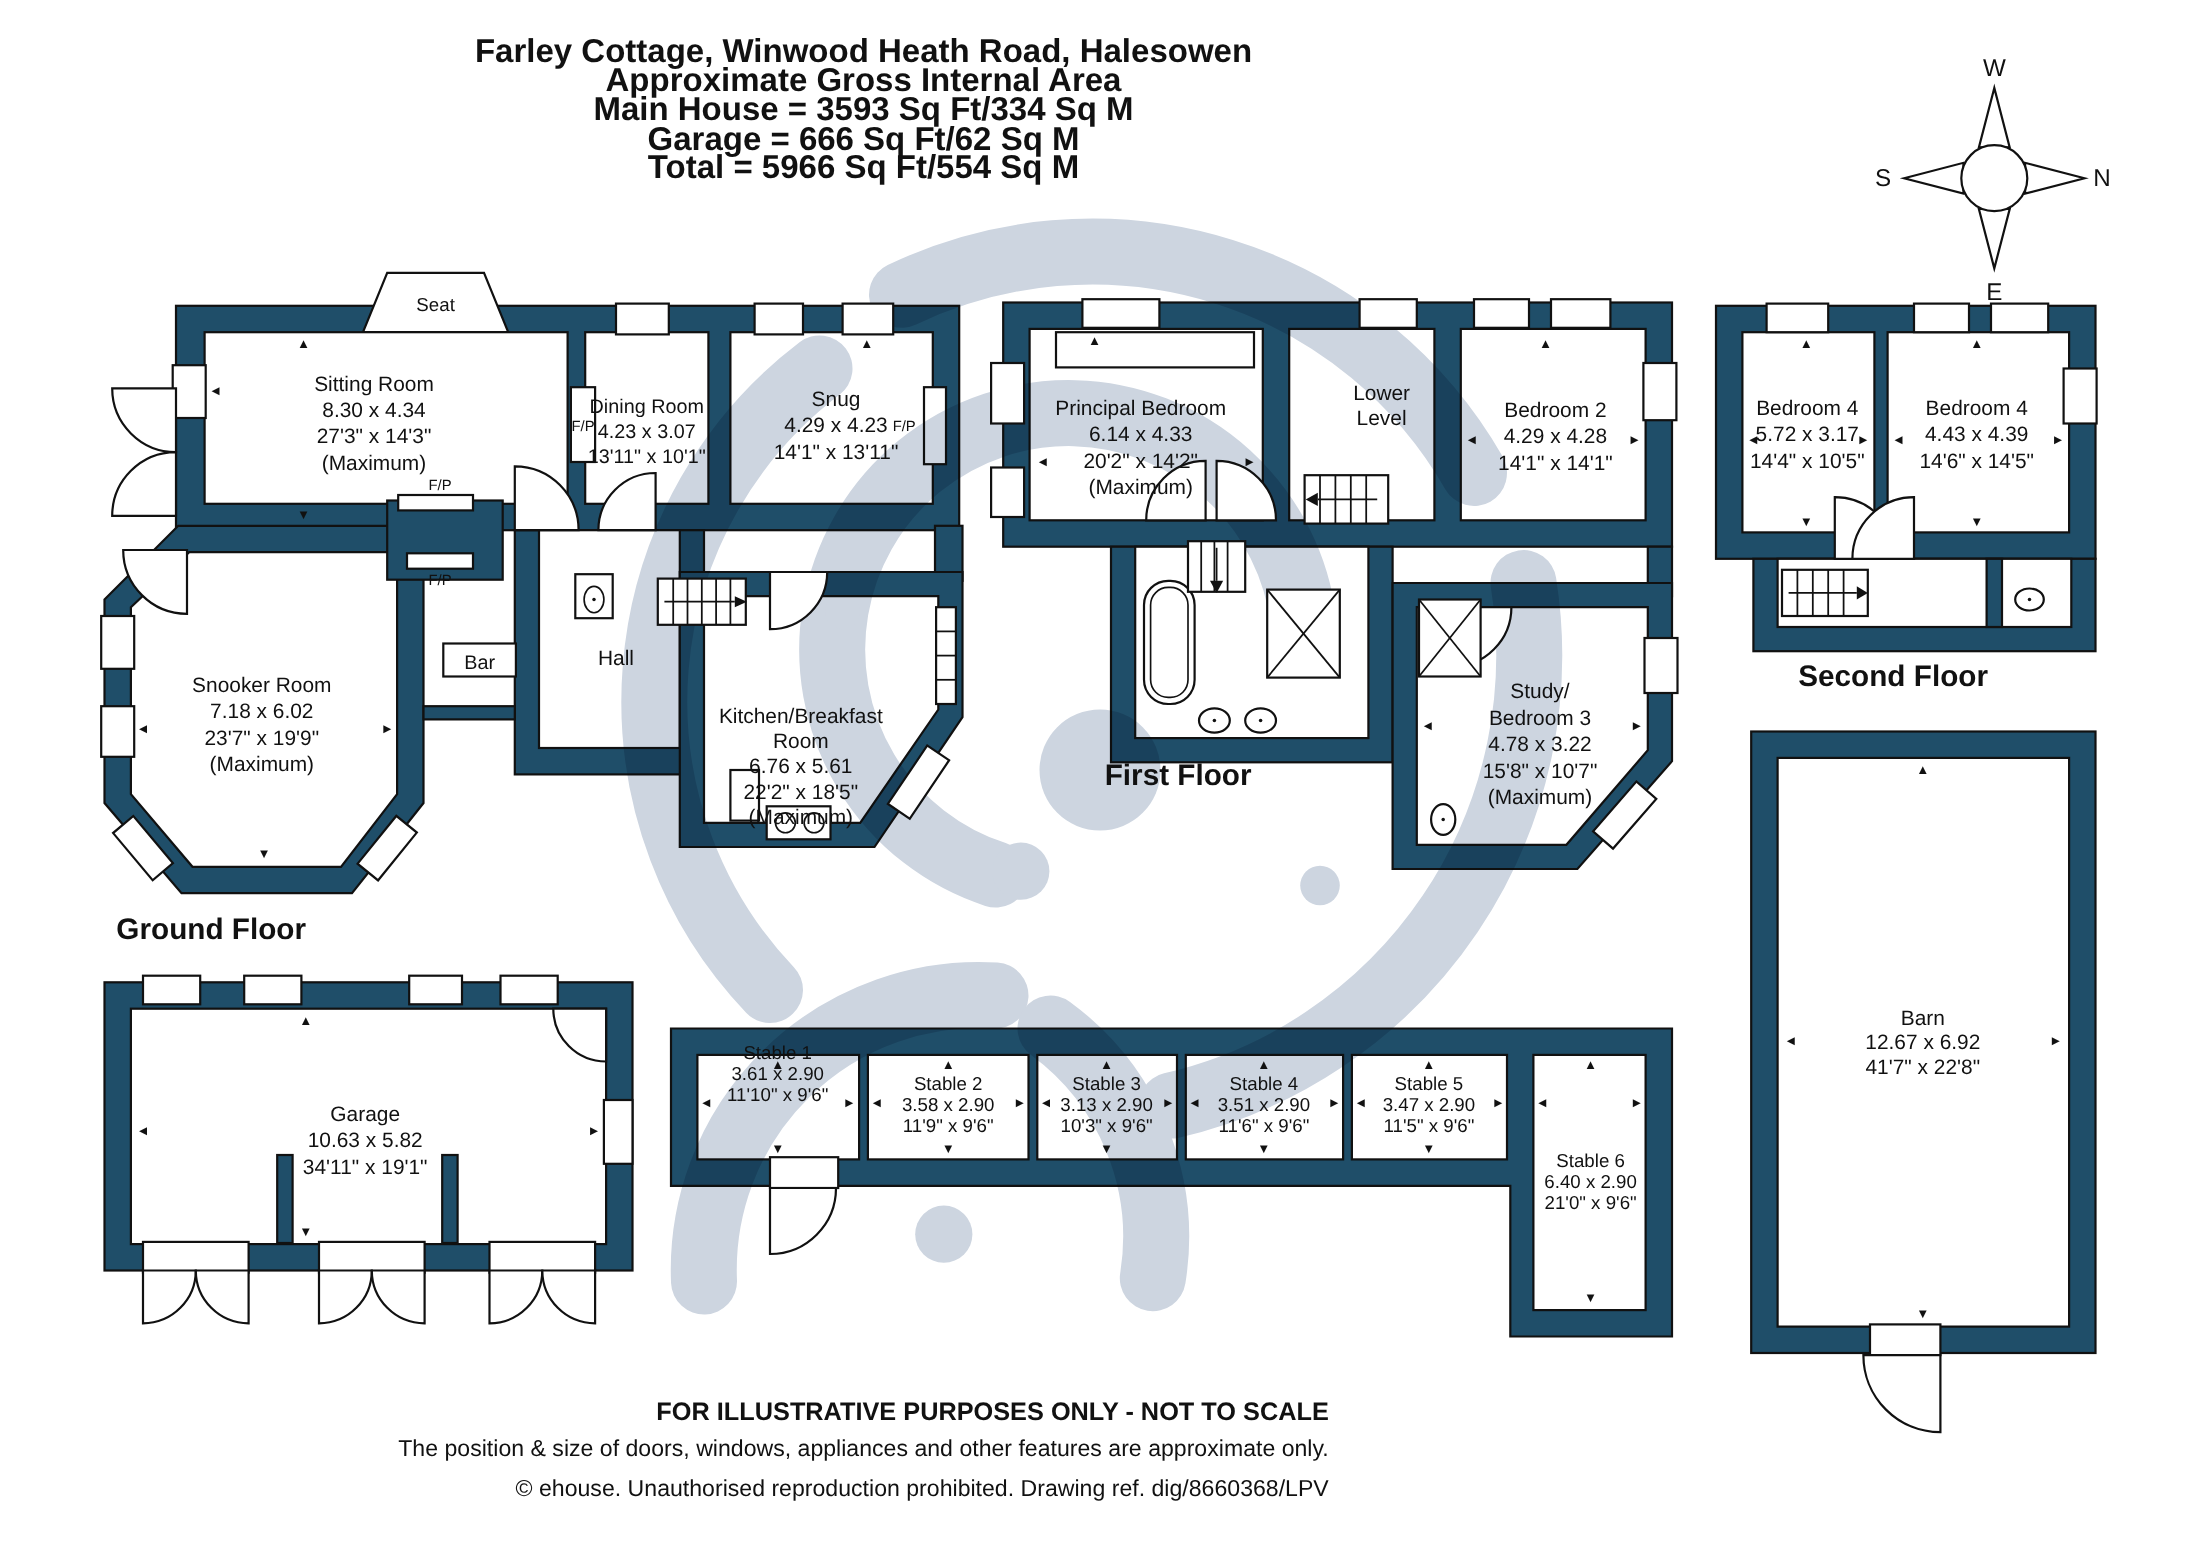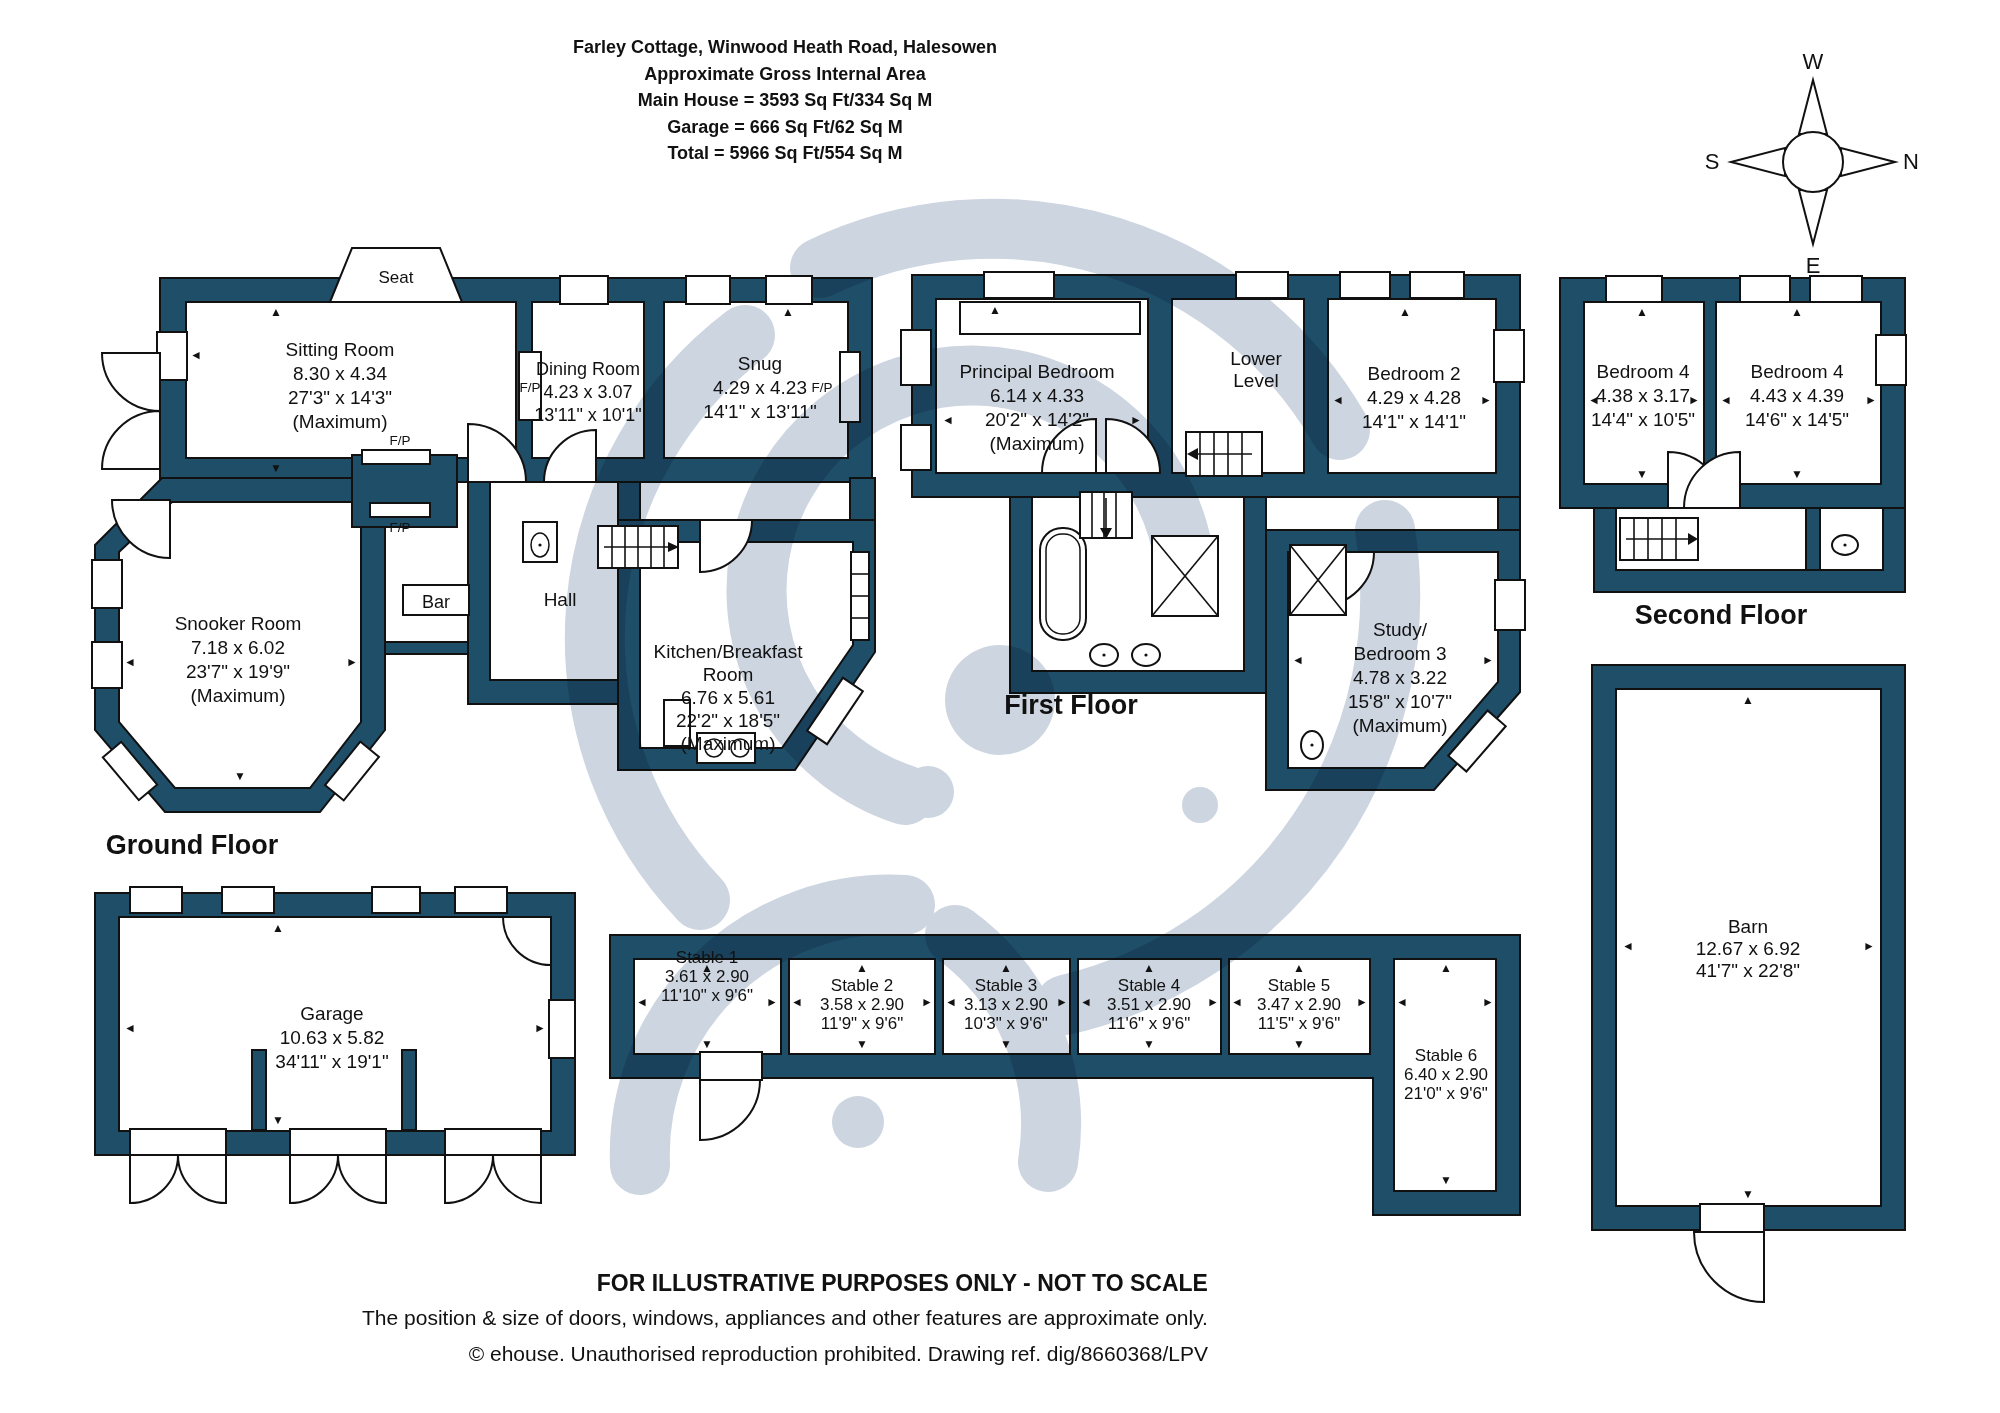--- a/index.html
+++ b/index.html
@@ -15,21 +15,21 @@
   .wmk{fill:none;stroke:var(--wm,#cdd5e0);stroke-width:60;stroke-linecap:round;}
   .wmf{fill:var(--wm,#cdd5e0);}
   .lbl{position:absolute;transform:translateX(-50%);text-align:center;
        font-size:19px;line-height:24px;white-space:nowrap;}
   .lbl.small{font-size:17px;line-height:19px;}
   .lbl.tiny{font-size:13.5px;line-height:14px;}
   .lbl.one{font-size:19px;}
   .floorlab{position:absolute;transform:translateX(-50%);font-weight:bold;
             font-size:27px;white-space:nowrap;}
   .title{position:absolute;left:785px;top:34px;transform:translateX(-50%);
-         text-align:center;font-weight:bold;font-size:18px;line-height:26.5px;white-space:nowrap;}
+         text-align:center;font-weight:bold;font-size:30px;line-height:26.5px;white-space:nowrap;}
   .footer{position:absolute;left:785px;top:1266px;transform:translateX(-50%);
           text-align:right;white-space:nowrap;}
   .footer .f1{font-weight:bold;font-size:23px;line-height:34px;}
   .footer .f2{font-size:21px;line-height:36px;}
   .compass-letter{position:absolute;transform:translate(-50%,-50%);font-size:22px;}
   .ar{position:absolute;transform:translate(-50%,-50%);font-size:12px;color:#111;line-height:12px;}
   .ar.u::before{content:"▲";} .ar.dn::before{content:"▼";}
   .ar.l::before{content:"◄";} .ar.rt::before{content:"►";}
 </style>
 </head>
@@ -349,21 +349,21 @@
 </div>
 <div class="lbl" style="left:1400px;top:618px">
   <div>Study/</div>
       <div>Bedroom 3</div>
   <div>4.78 x 3.22</div>
       <div>15'8" x 10'7"</div>
   <div>(Maximum)</div>
 </div>
 <div class="lbl" style="left:1643px;top:360px">
   <div>Bedroom 4</div>
-      <div>4.38 x 3.17</div>
+      <div>5.72 x 3.17</div>
   <div>14'4" x 10'5"</div>
 </div>
 <div class="lbl" style="left:1797px;top:360px">
   <div>Bedroom 4</div>
       <div>4.43 x 4.39</div>
   <div>14'6" x 14'5"</div>
 </div>
 <div class="lbl" style="left:332px;top:1002px">
   <div>Garage</div>
       <div>10.63 x 5.82</div>

